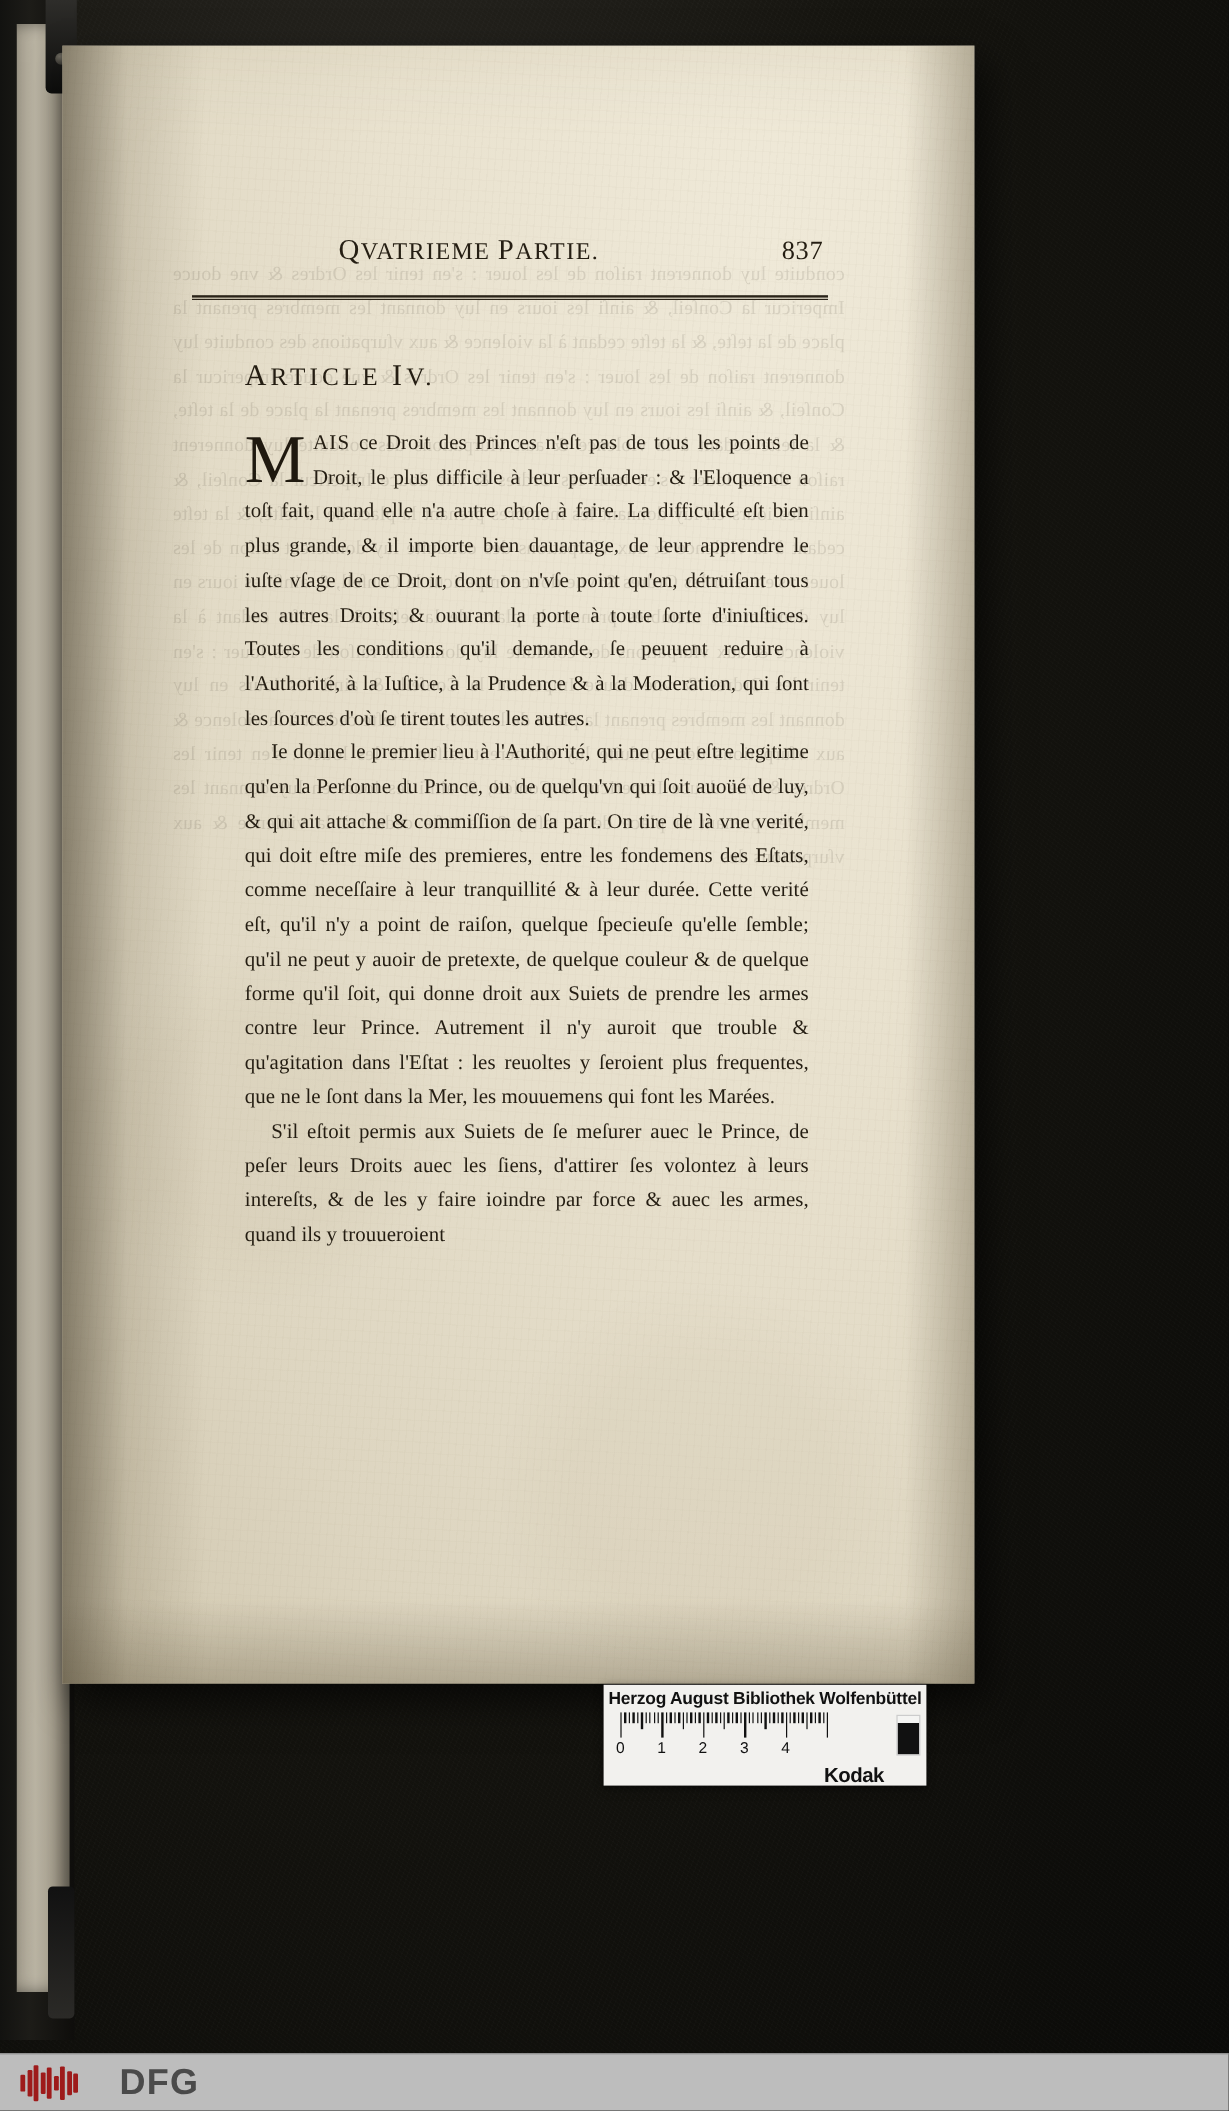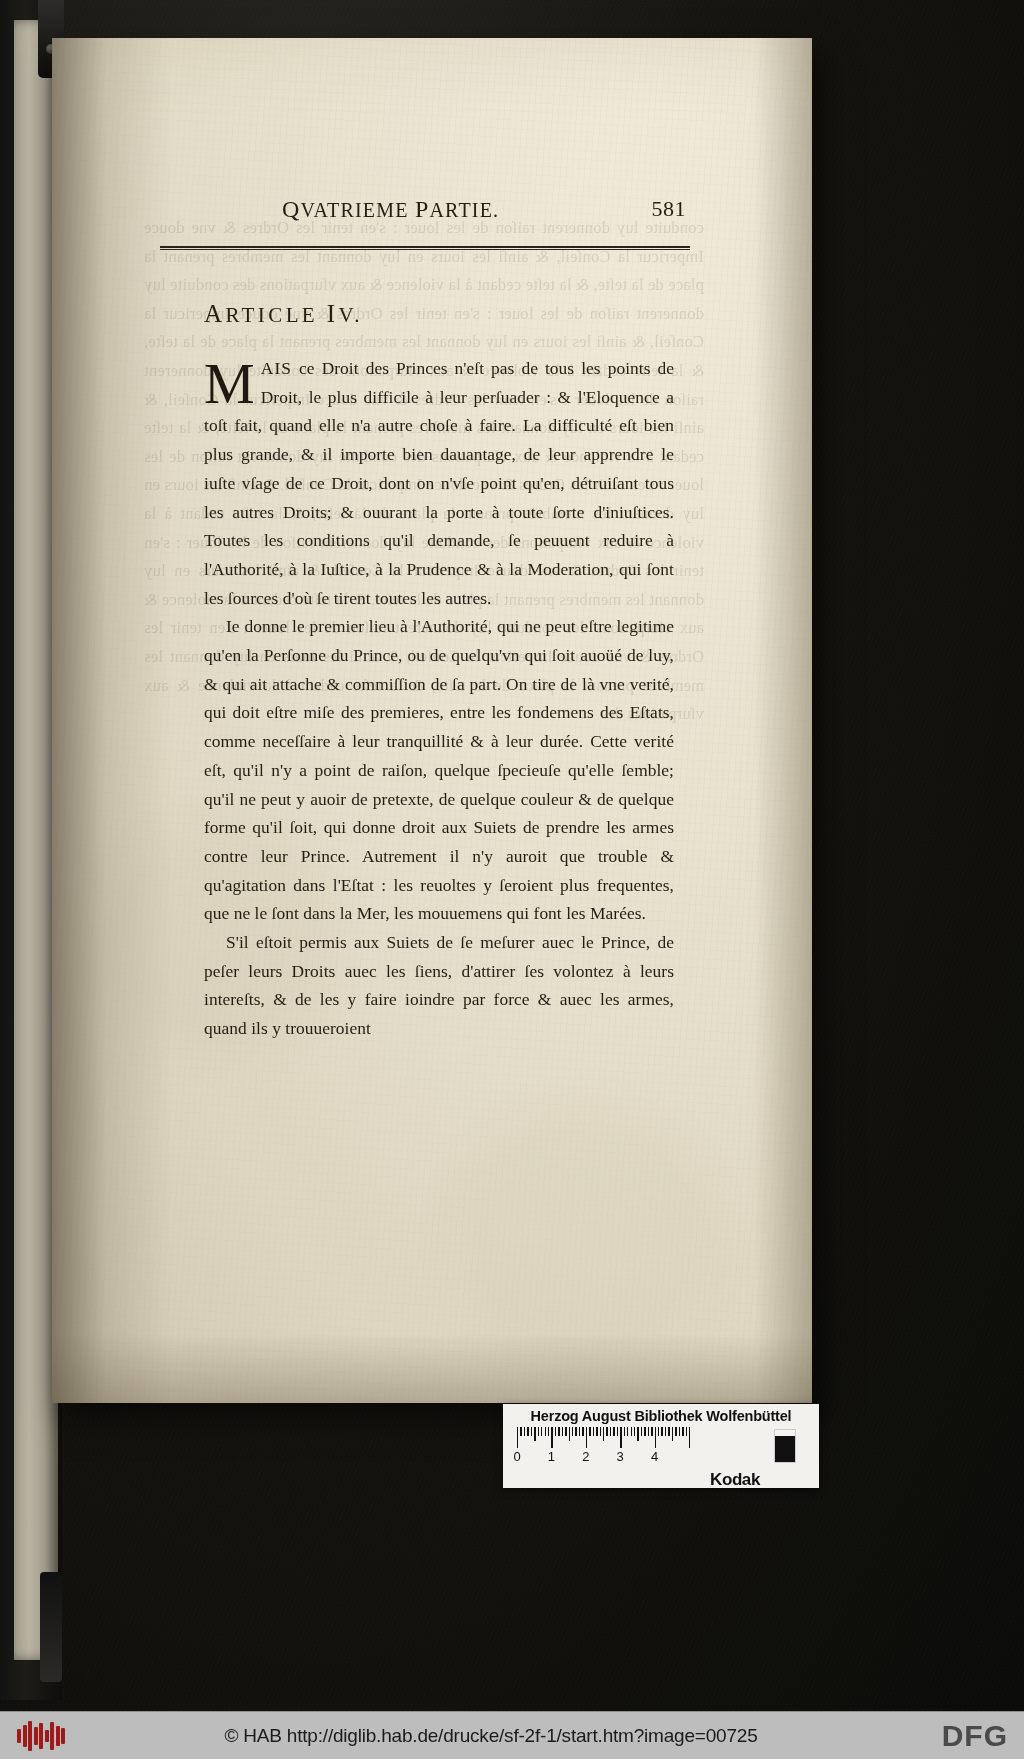--- a/index.html
+++ b/index.html
@@ -177,21 +177,21 @@
     padding: 4px 6px 0 0;
     margin-top: 2px;
     color: #1f190f;
     font-family: "Liberation Serif", serif;
   }
   #para-1-open { letter-spacing: 1.1px; }
 
   
   #target-card {
     position: absolute; left: 503px; top: 1404px;
-    width: 316px; height: 84px;
+    width: 269px; height: 84px;
     background: #f2f1ee;
     box-shadow: 0 2px 7px rgba(0,0,0,.55);
     font-family: "Liberation Sans", sans-serif;
     overflow: hidden;
   }
   #target-library {
     text-align: center;
     font-size: 14.5px; font-weight: bold;
     color: #111; padding-top: 4px;
     letter-spacing: -.2px;
@@ -269,21 +269,21 @@
   <div id="gutter-shadow"></div>
   <div id="edge-shadow-right"></div>
   <div id="edge-shadow-bottom"></div>
 
   <div id="bleed-through">conduite luy donnerent raiſon de les louer : s'en tenir les Ordres &amp; vne douce Impericur la Conſeil, &amp; ainſi les iours en luy donnant les membres prenant la place de la teſte, &amp; la teſte cedant à la violence &amp; aux vſurpations des conduite luy donnerent raiſon de les louer : s'en tenir les Ordres &amp; vne douce Impericur la Conſeil, &amp; ainſi les iours en luy donnant les membres prenant la place de la teſte, &amp; la teſte cedant à la violence &amp; aux vſurpations des conduite luy donnerent raiſon de les louer : s'en tenir les Ordres &amp; vne douce Impericur la Conſeil, &amp; ainſi les iours en luy donnant les membres prenant la place de la teſte, &amp; la teſte cedant à la violence &amp; aux vſurpations des conduite luy donnerent raiſon de les louer : s'en tenir les Ordres &amp; vne douce Impericur la Conſeil, &amp; ainſi les iours en luy donnant les membres prenant la place de la teſte, &amp; la teſte cedant à la violence &amp; aux vſurpations des conduite luy donnerent raiſon de les louer : s'en tenir les Ordres &amp; vne douce Impericur la Conſeil, &amp; ainſi les iours en luy donnant les membres prenant la place de la teſte, &amp; la teſte cedant à la violence &amp; aux vſurpations des conduite luy donnerent raiſon de les louer : s'en tenir les Ordres &amp; vne douce Impericur la Conſeil, &amp; ainſi les iours en luy donnant les membres prenant la place de la teſte, &amp; la teſte cedant à la violence &amp; aux vſurpations des </div>
 
   <div id="type-block">
 
     <div id="running-head">
       <div id="head-title"><span class="cap">Q</span>VATRIEME <span class="cap">P</span>ARTIE.</div>
-      <div id="page-number">581</div>
+      <div id="page-number">837</div>
     </div>
 
     <div id="head-rule"></div>
 
     <div id="article-title"><span class="cap">A</span>RTICLE <span class="cap">I</span>V.</div>
 
 
     <p class="para" id="para-1">
       <span id="dropcap">M</span><span id="para-1-open">AIS</span><span> ce Droit des Princes n'eſt pas de tous les points de Droit, le plus difficile à leur perſuader : &amp; l'Eloquence a toſt fait, quand elle n'a autre choſe à faire. La difficulté eſt bien plus grande, &amp; il importe bien dauantage, de leur apprendre le iuſte vſage de ce Droit, dont on n'vſe point qu'en, détruiſant tous les autres Droits; &amp; ouurant la porte à toute ſorte d'iniuſtices. Toutes les conditions qu'il demande, ſe peuuent reduire à l'Authorité, à la Iuſtice, à la Prudence &amp; à la Moderation, qui ſont les ſources d'où ſe tirent toutes les autres.</span>
     </p>
@@ -372,15 +372,14 @@
       <div class="hab-bar" style="height: 14px;"></div>
       <div class="hab-bar" style="height: 22px;"></div>
       <div class="hab-bar" style="height: 30px;"></div>
       <div class="hab-bar" style="height: 18px;"></div>
       <div class="hab-bar" style="height: 26px;"></div>
       <div class="hab-bar" style="height: 12px;"></div>
       <div class="hab-bar" style="height: 28px;"></div>
       <div class="hab-bar" style="height: 20px;"></div>
       <div class="hab-bar" style="height: 16px;"></div>
     </div>
-  <div id="footer-url">© HAB http://diglib.hab.de/drucke/sf-2f-1/start.htm?image=00725</div>
   <div id="footer-logo-dfg">DFG</div>
 </div>
 
 </body></html>

